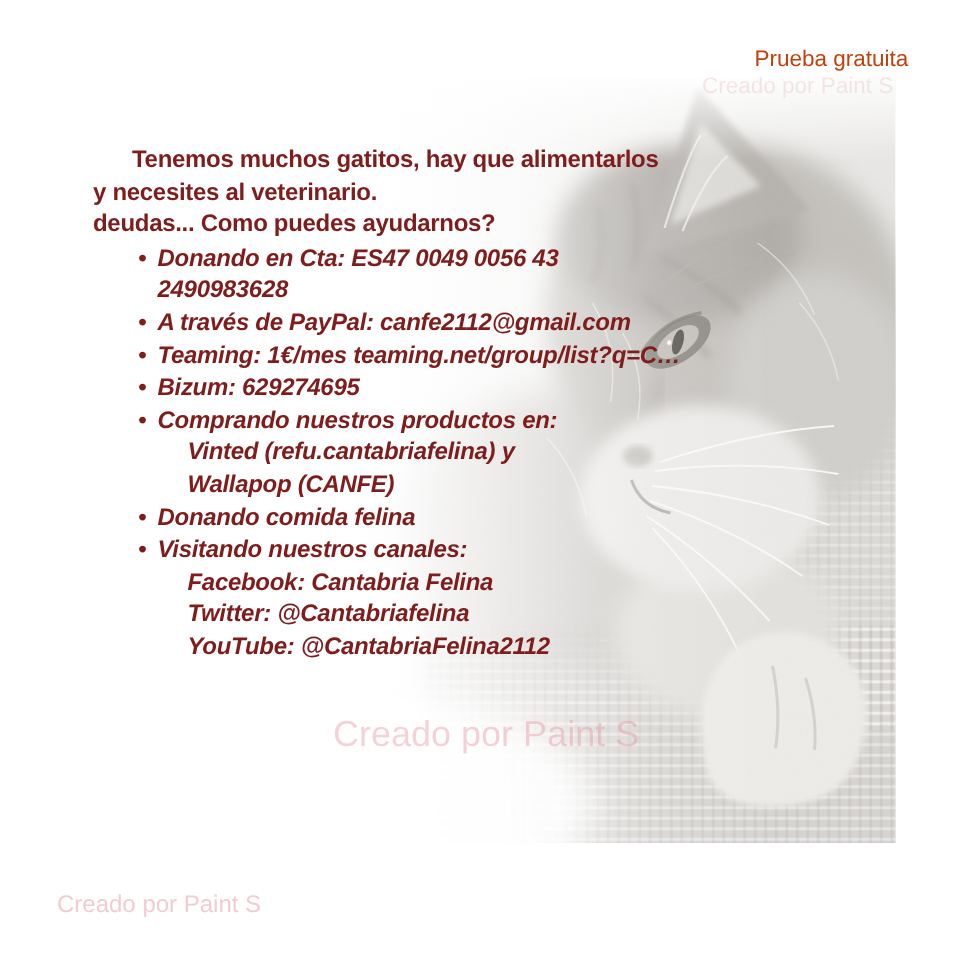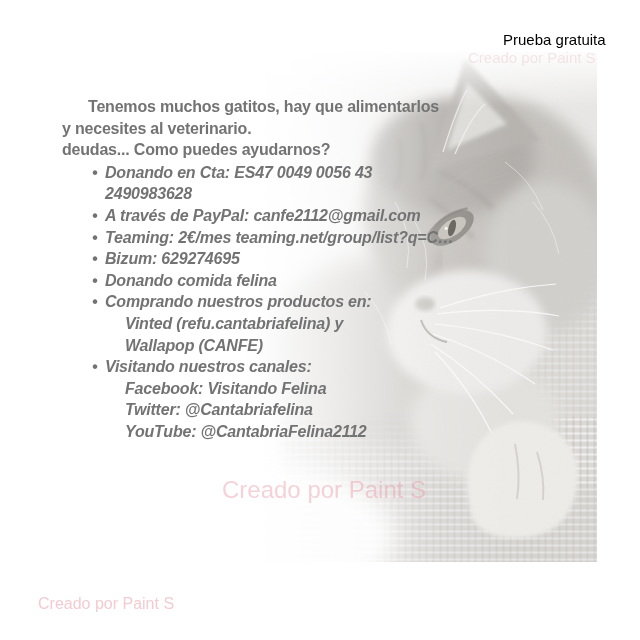--- a/index.html
+++ b/index.html
@@ -8,32 +8,32 @@
     font-family:"Liberation Sans", sans-serif;
   }
   
   .photo{
     position:absolute;left:185px;top:52px;width:412px;height:510px;z-index:1;
   }
   .photo svg{display:block;width:412px;height:510px;}
   
   .textblock{
     position:absolute;left:62px;top:96px;z-index:4;
-    color:#737373;font-size:16px;font-weight:700;letter-spacing:-0.2px;
+    color:#7f1d1d;font-size:16px;font-weight:700;letter-spacing:-0.2px;
   }
   .ln{white-space:nowrap;line-height:21.6px;height:21.6px;}
   .indent{padding-left:26px;}
   .list{margin-top:1px;font-style:italic;}
   .bullet{padding-left:30px;}
   .mark{display:inline-block;width:13px;}
   .cont{padding-left:43px;}
   .sub{padding-left:63px;}
   
   .wm{position:absolute;font-weight:500;white-space:nowrap;}
-  .wm-trial{top:31px;left:503px;font-size:15px;color:#000000;z-index:6;}
+  .wm-trial{top:31px;left:503px;font-size:15px;color:#c2410c;z-index:6;}
   .wm-top{top:49px;left:468px;font-size:15px;color:#c85a6e;opacity:0.14;z-index:6;}
   .wm-mid{top:476px;left:222px;font-size:24px;color:#e68a9a;opacity:0.38;z-index:6;}
   .wm-bottom{top:595px;left:38px;font-size:16px;color:#f2ccd2;z-index:6;}
 </style>
 </head>
 <body>
 
 <div class="photo">
   <svg viewBox="0 0 412 510" xmlns="http://www.w3.org/2000/svg">
     <defs>
@@ -169,41 +169,41 @@
       <div class="ln bullet"><span class="mark">•</span><span>Donando en Cta: ES47 0049 0056 43</span></div>
       <div class="ln cont">2490983628</div>
     </div>
 
     <div>
       <div class="ln bullet"><span class="mark">•</span><span>A través de PayPal: canfe2112@gmail.com</span></div>
     </div>
 
 
     <div>
-      <div class="ln bullet"><span class="mark">•</span><span>Teaming: 2€/mes teaming.net/group/list?q=C…</span></div>
+      <div class="ln bullet"><span class="mark">•</span><span>Teaming: 1€/mes teaming.net/group/list?q=C…</span></div>
     </div>
 
     <div>
       <div class="ln bullet"><span class="mark">•</span><span>Bizum: 629274695</span></div>
     </div>
 
-
-    <div>
-      <div class="ln bullet"><span class="mark">•</span><span>Donando comida felina</span></div>
-    </div>
 
     <div>
       <div class="ln bullet"><span class="mark">•</span><span>Comprando nuestros productos en:</span></div>
       <div class="ln sub">Vinted (refu.cantabriafelina) y</div>
       <div class="ln sub">Wallapop (CANFE)</div>
     </div>
 
     <div>
+      <div class="ln bullet"><span class="mark">•</span><span>Donando comida felina</span></div>
+    </div>
+
+    <div>
       <div class="ln bullet"><span class="mark">•</span><span>Visitando nuestros canales:</span></div>
-      <div class="ln sub">Facebook: Visitando Felina</div>
+      <div class="ln sub">Facebook: Cantabria Felina</div>
       <div class="ln sub">Twitter: @Cantabriafelina</div>
       <div class="ln sub">YouTube: @CantabriaFelina2112</div>
     </div>
 
   </div>
 </div>
 
 <div class="wm wm-trial">Prueba gratuita</div>
 <div class="wm wm-top">Creado por Paint S</div>
 <div class="wm wm-mid">Creado por Paint S</div>

